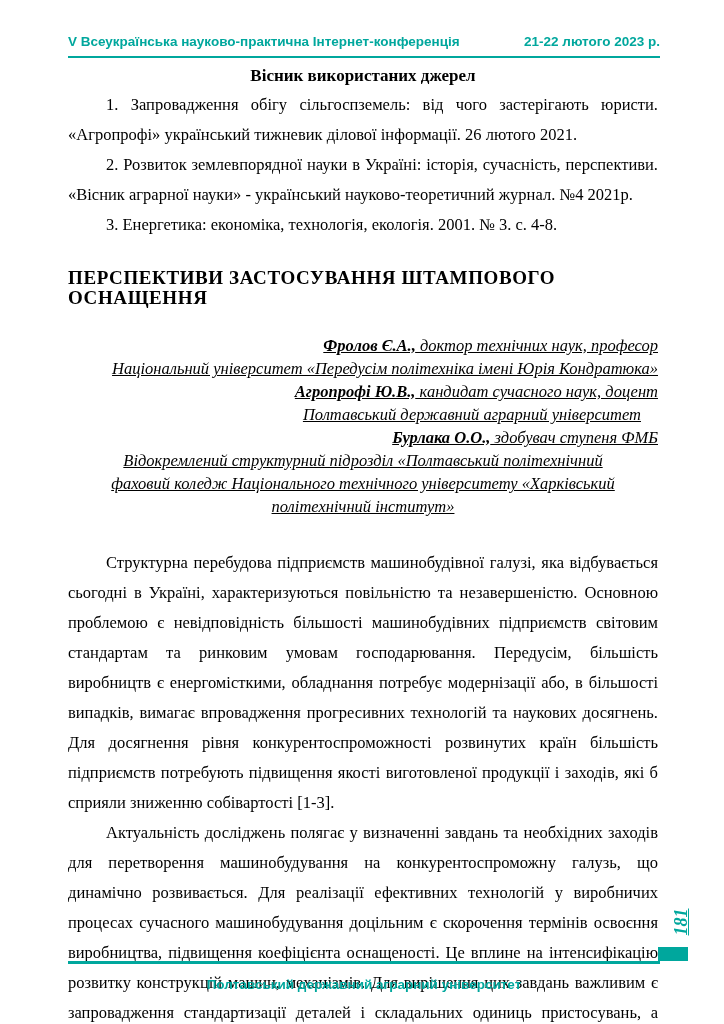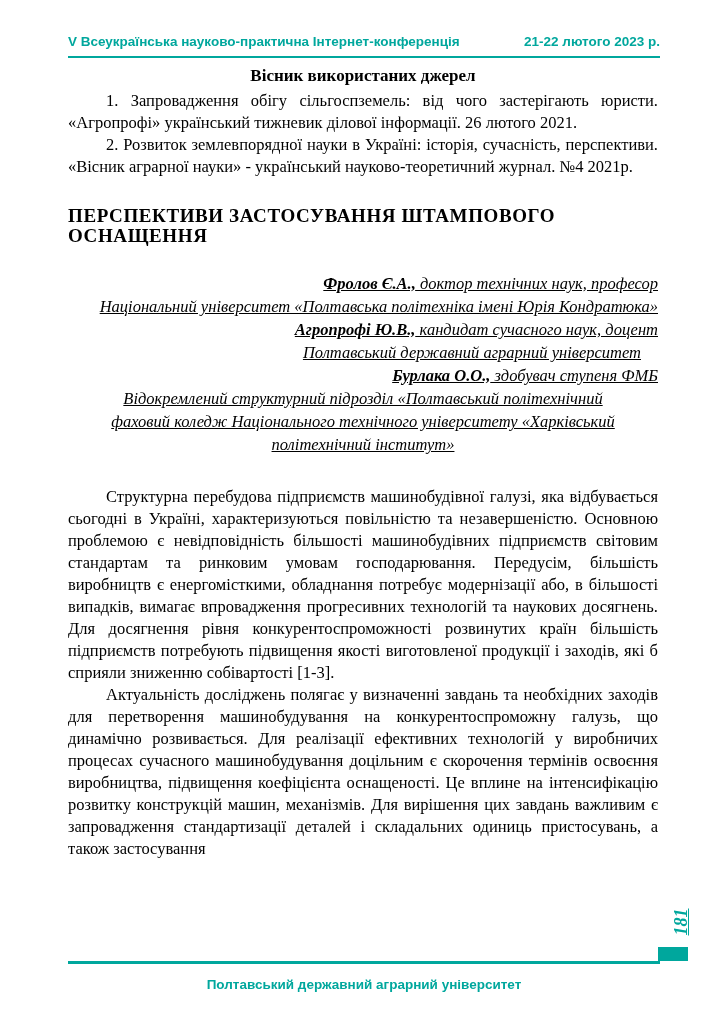--- a/index.html
+++ b/index.html
@@ -47,21 +47,21 @@
   }
   .refs-title {
     text-align: center;
     font-weight: bold;
     font-size: 17px;
     margin: 0 0 4px 0;
   }
   .para {
     margin: 0;
     font-size: 16.5px;
-    line-height: 22px;
+    line-height: 30px;
     text-align: justify;
     text-indent: 38px;
   }
   .article-title {
     margin: 28px 0 0 0;
     text-align: left;
     font-weight: bold;
     font-size: 19px;
     letter-spacing: 0.6px;
     line-height: 20px;
@@ -134,29 +134,30 @@
     <span>V Всеукраїнська науково-практична Інтернет-конференція</span>
     <span>21-22 лютого 2023  р.</span>
   </div>
   <div class="header-rule"></div>
 
   <div class="content">
 
     <div class="refs-title">Вісник використаних джерел</div>
     <p class="para">1. Запровадження обігу сільгоспземель: від чого застерігають юристи.  «Агропрофі» український тижневик ділової інформації.  26 лютого 2021.</p>
     <p class="para">2. Розвиток землевпорядної науки в Україні: історія, сучасність, перспективи.  «Вісник аграрної науки» -  український науково-теоретичний журнал. №4 2021р.</p>
+    <p class="para">3. Енергетика: економіка, технологія, екологія.  2001. № 3. с. 4-8.</p>
 
     <h1 class="article-title">ПЕРСПЕКТИВИ ЗАСТОСУВАННЯ ШТАМПОВОГО ОСНАЩЕННЯ</h1>
 
     <div class="authors">
       <div class="a-line a-right">
         <span class="a-bold">Фролов Є.А.,</span><span> доктор технічних наук, професор</span>
       </div>
       <div class="a-line a-right">
-        <span class="a-bold"></span><span>Національний університет «Полтавська політехніка імені Юрія Кондратюка»</span>
+        <span class="a-bold"></span><span>Національний університет «Передусім політехніка імені Юрія Кондратюка»</span>
       </div>
       <div class="a-line a-right">
         <span class="a-bold">Агропрофі Ю.В.,</span><span> кандидат сучасного наук, доцент</span>
       </div>
       <div class="a-line a-right-pad">
         <span class="a-bold"></span><span>Полтавський державний аграрний університет</span>
       </div>
       <div class="a-line a-right">
         <span class="a-bold">Бурлака О.О.,</span><span> здобувач ступеня ФМБ</span>
       </div>

